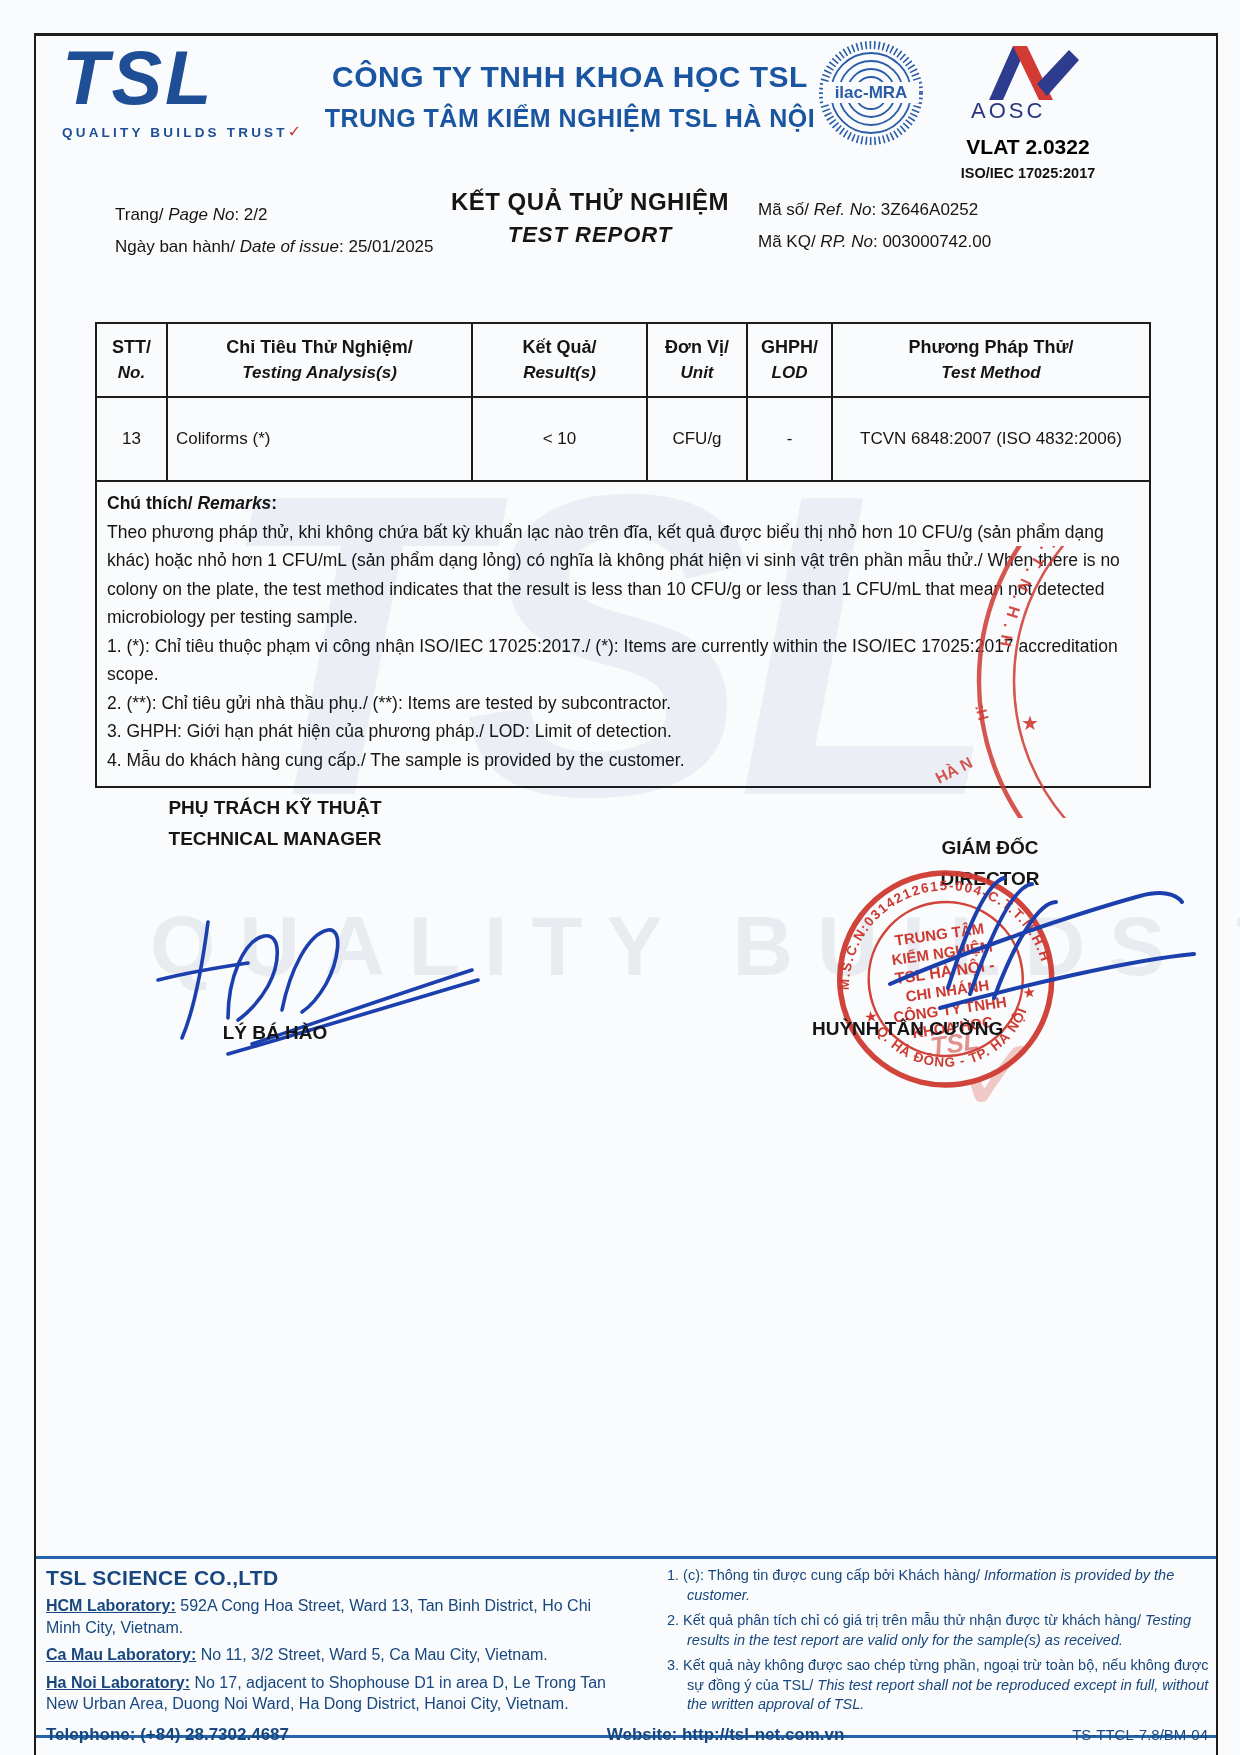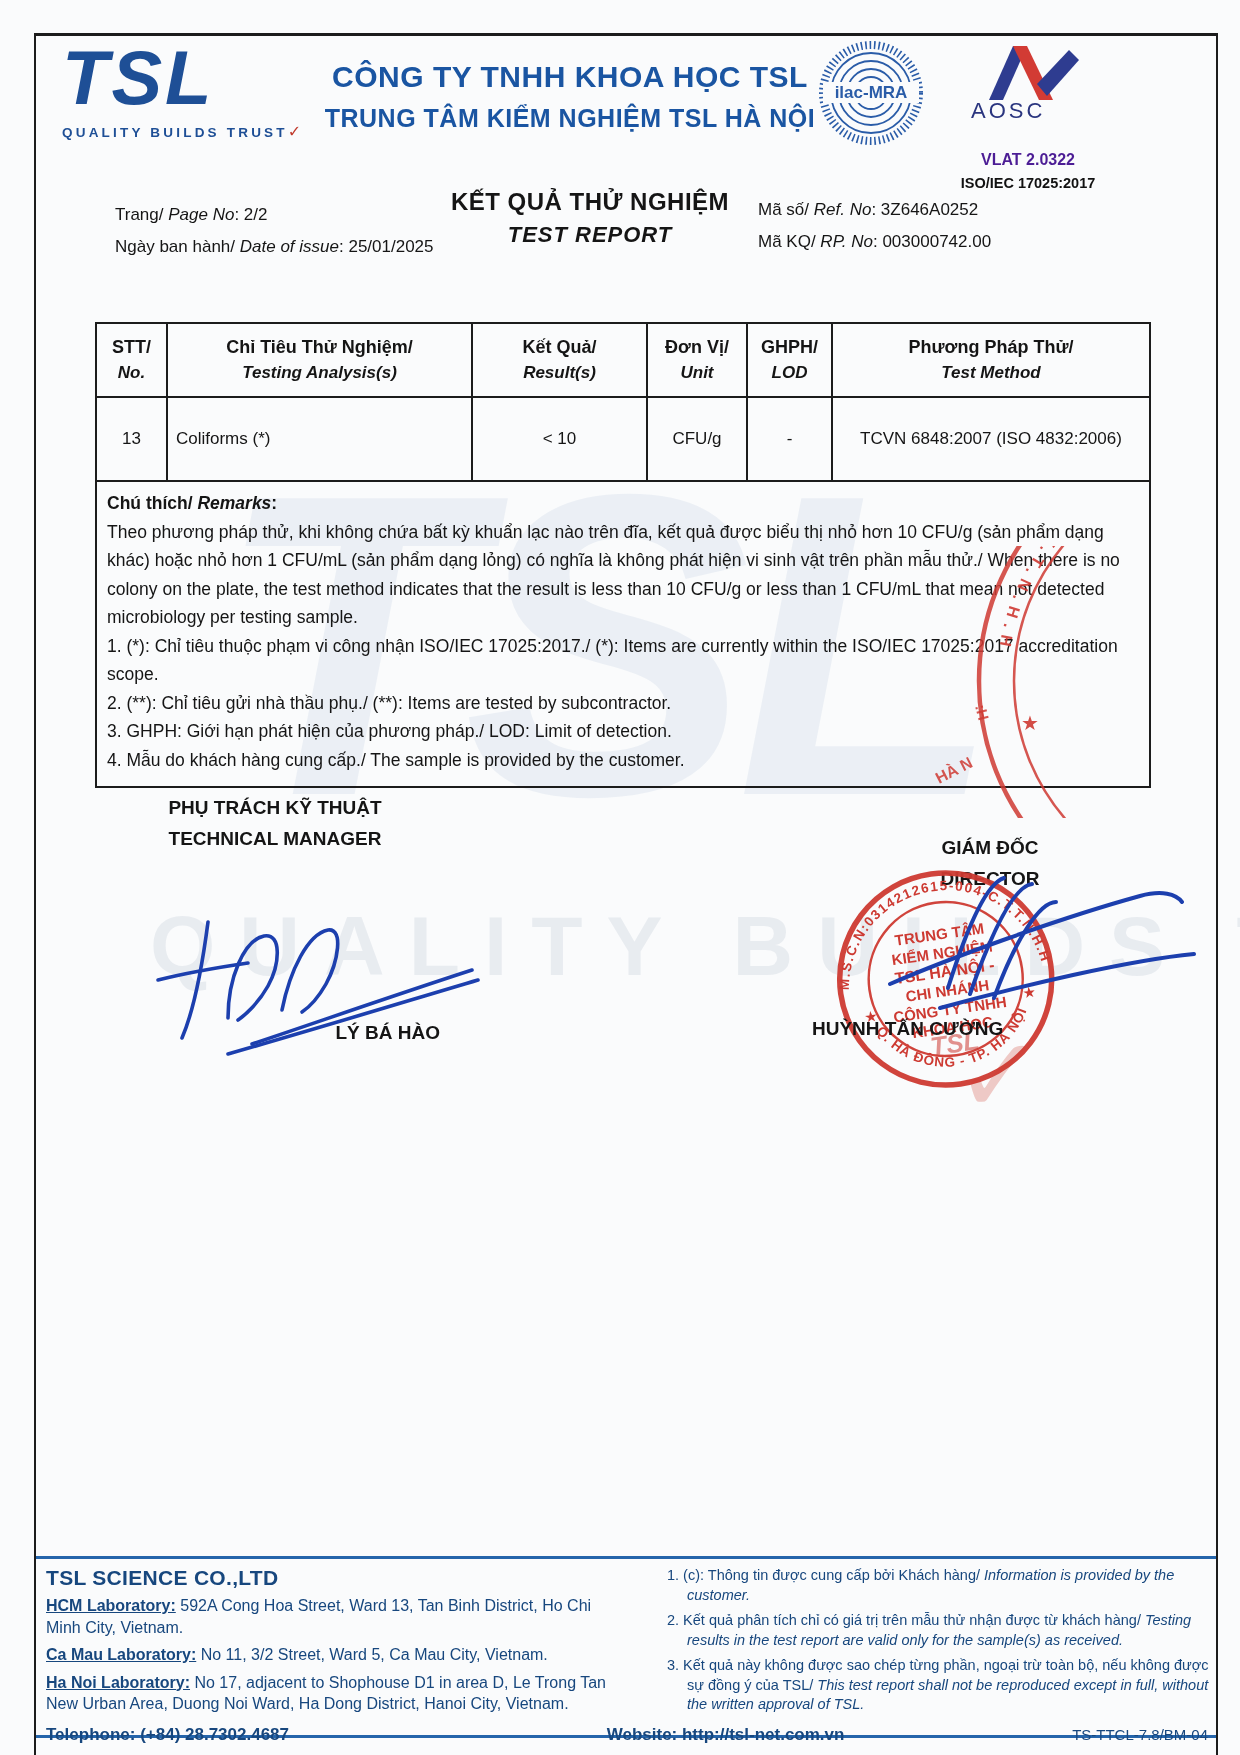--- a/index.html
+++ b/index.html
@@ -20,21 +20,21 @@
   
   .logo{position:absolute;left:62px;top:36px;z-index:2;}
   .logo-tsl{font-size:76px;font-weight:bold;font-style:italic;color:#1e4f96;letter-spacing:3px;line-height:1.1;}
   .logo-tag{font-size:13.5px;font-weight:bold;letter-spacing:3.2px;color:#1e4f96;white-space:nowrap;margin-top:2px;}
   .logo-tag .chk{color:#c0392b;font-size:16px;letter-spacing:0;}
   .company{position:absolute;left:300px;top:60px;width:540px;text-align:center;z-index:2;color:#1a55a2;}
   .company .l1{font-size:30px;font-weight:bold;letter-spacing:.5px;}
   .company .l2{font-size:25px;font-weight:bold;margin-top:10px;letter-spacing:.5px;}
   .ilac{position:absolute;left:818px;top:40px;z-index:2;}
   .aosc{position:absolute;left:948px;top:36px;width:160px;text-align:center;z-index:2;}
-  .aosc-code{font-size:16px;font-weight:bold;color:#4c1d95;margin-top:16px;}
+  .aosc-code{font-size:21px;font-weight:bold;color:#000000;margin-top:0px;}
   .aosc-iso{font-size:14.5px;font-weight:bold;color:#111;margin-top:6px;}
 
   
   .meta-left{position:absolute;left:115px;top:177px;font-size:17px;line-height:32px;z-index:2;margin-top:22px;}
   .meta-title{position:absolute;left:420px;top:188px;width:340px;text-align:center;z-index:2;}
   .meta-title .tv{font-size:24px;font-weight:bold;letter-spacing:.5px;}
   .meta-title .te{font-size:22px;font-weight:bold;font-style:italic;margin-top:6px;letter-spacing:1px;}
   .meta-right{position:absolute;left:758px;top:194px;font-size:17px;line-height:32px;z-index:2;}
 
   
@@ -47,21 +47,21 @@
   table.results th:last-child,table.results td:last-child{border-right:none}
   .hv{font-size:18px;font-weight:bold;line-height:26px;}
   .he{font-size:17px;font-style:italic;line-height:26px;}
   td.cell{font-size:17px;height:62px;}
   td.method{padding:2px 32px;line-height:26px;}
   .remarks{border-top:2px solid #1c1c1c;padding:7px 12px 12px 10px;font-size:17.5px;line-height:28.5px;}
   .rline{margin:0;}
 
   
   .sigL-titles{position:absolute;left:110px;top:792px;width:330px;text-align:center;font-size:19px;font-weight:bold;line-height:31px;z-index:2;}
-  .sigL-name{position:absolute;left:110px;top:1022px;width:330px;text-align:right;font-size:19px;font-weight:bold;z-index:3;}
+  .sigL-name{position:absolute;left:110px;top:1022px;width:330px;text-align:center;font-size:19px;font-weight:bold;z-index:3;}
   .sigR-titles{position:absolute;left:835px;top:832px;width:310px;text-align:center;font-size:19px;font-weight:bold;line-height:31px;z-index:2;}
   .sigR-name{position:absolute;left:812px;top:1018px;width:360px;font-size:19px;font-weight:bold;z-index:4;}
   .sigL-svg{position:absolute;left:130px;top:878px;z-index:3;}
   .sigR-svg{position:absolute;left:820px;top:858px;z-index:4;}
   .stamp{position:absolute;left:833px;top:866px;z-index:3;transform:rotate(-8deg);}
   .stamp-part{position:absolute;left:903px;top:546px;z-index:2;}
 
   
   .footer{position:absolute;left:36px;top:1556px;width:1180px;height:176px;
           border-top:3px solid #2565ab;border-bottom:3px solid #2565ab;color:#17477e;z-index:2;background:#fafbfc;}

